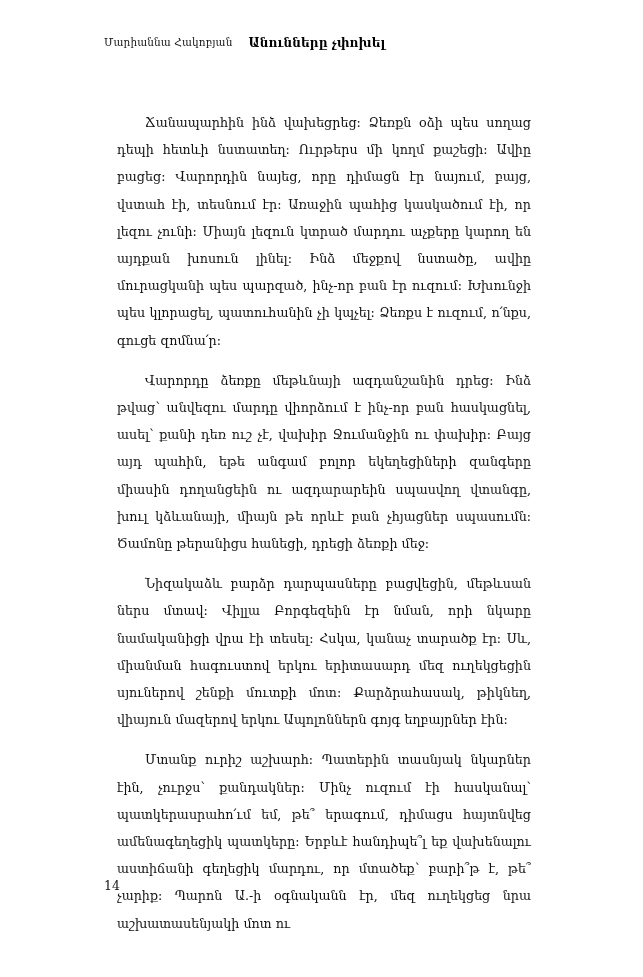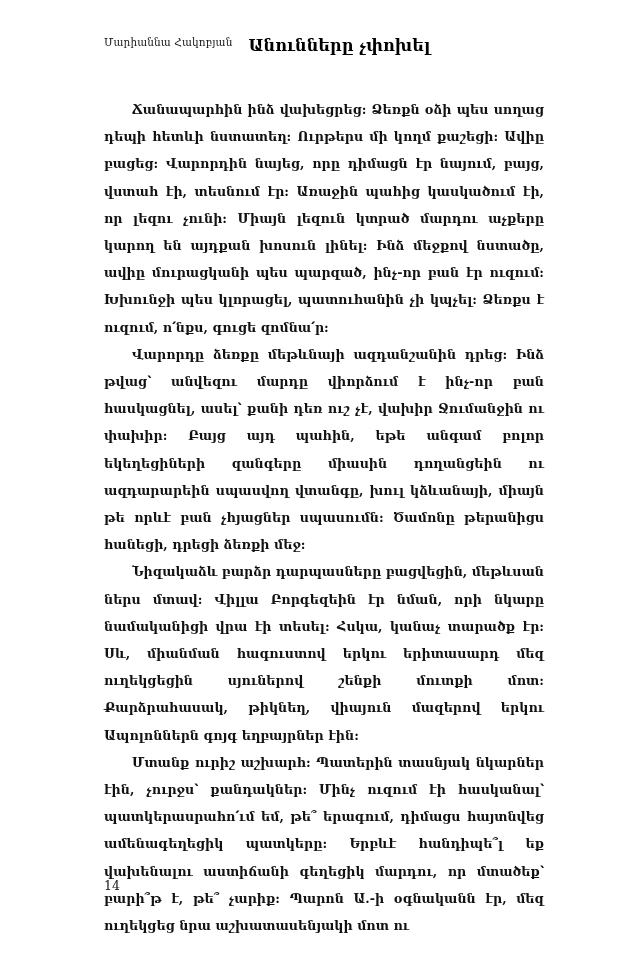--- a/index.html
+++ b/index.html
@@ -31,44 +31,43 @@
   .running-header .author {
     font-size: 10.5px;
     letter-spacing: 0.1px;
     color: #141414;
   }
   .running-header .spacer {
     display: inline-block;
     width: 16px;
   }
   .running-header .title {
-    font-size: 16px;
+    font-size: 12px;
     font-weight: 700;
     letter-spacing: 0.1px;
     color: #000000;
   }
 
   
   .body-text {
     position: absolute;
     left: 104px;
     top: 96px;
     width: 440px;
   }
   .para {
-    margin: 0;
+    margin: 13px;
     font-size: 12.7px;
     line-height: 27.2px;
     text-align: justify;
     text-justify: inter-word;
     text-indent: 28px;
     color: #121212;
     word-spacing: 0.1px;
     hyphens: manual;
-    font-weight: bold;
   }
   .para.dialogue {
     text-indent: 28px;
   }
 
   
   .folio {
     position: absolute;
     left: 104px;
     top: 878px;

